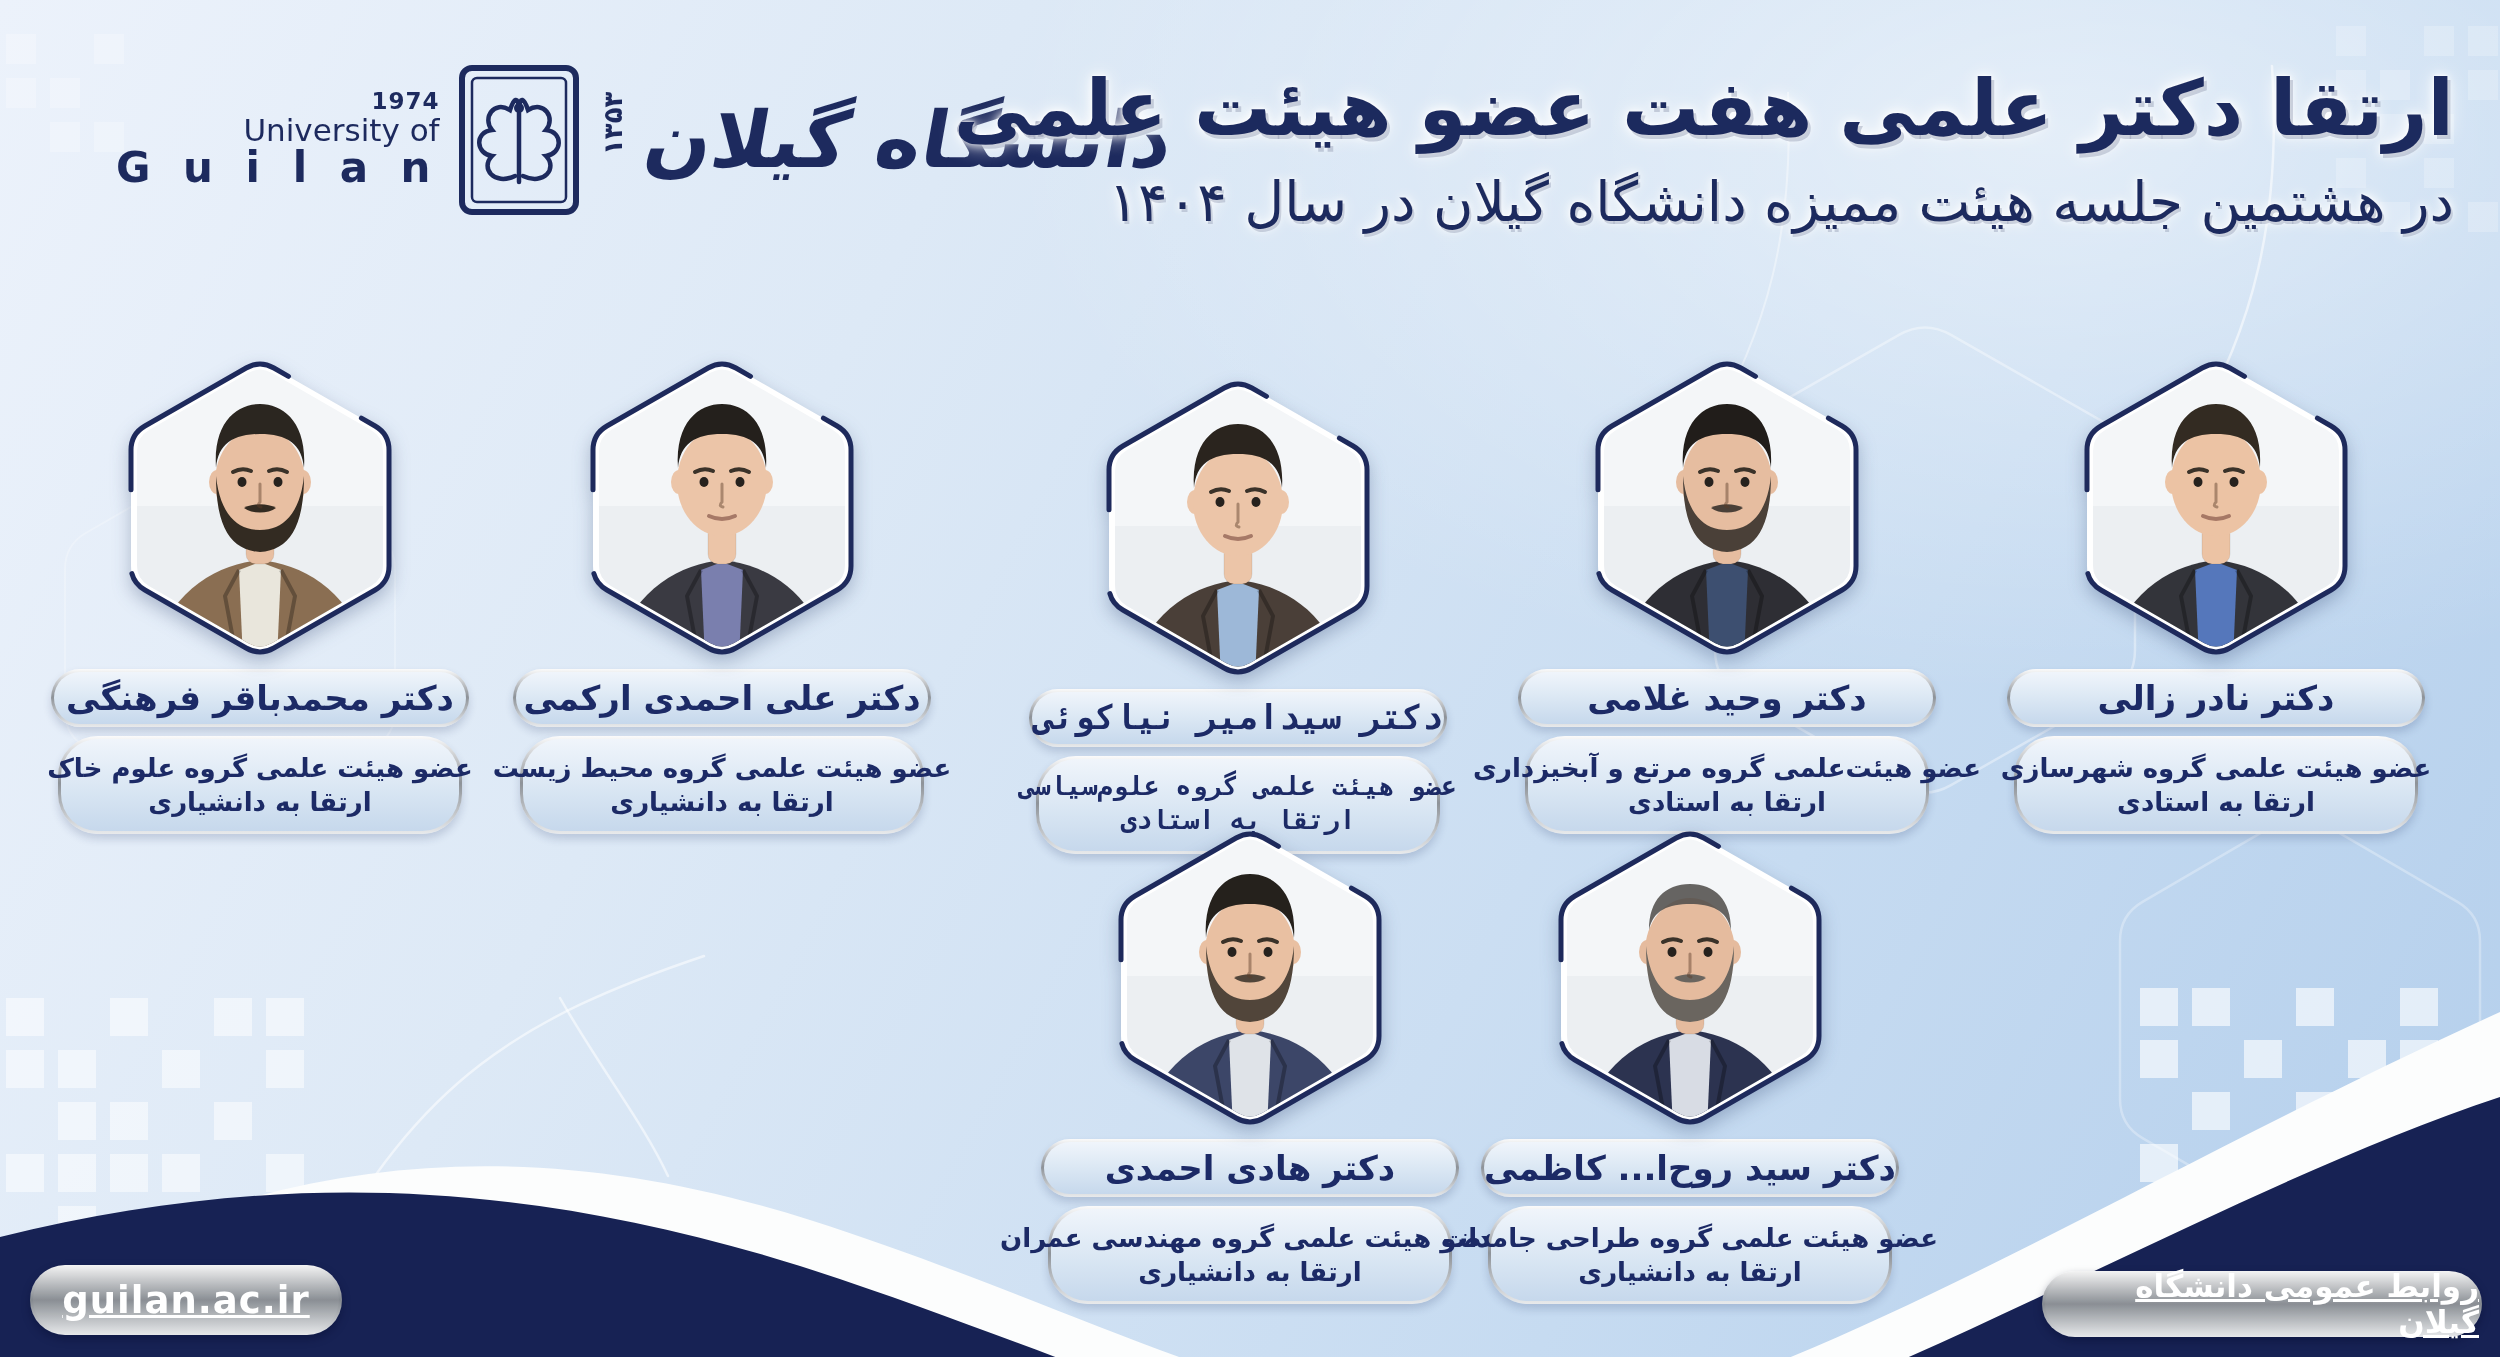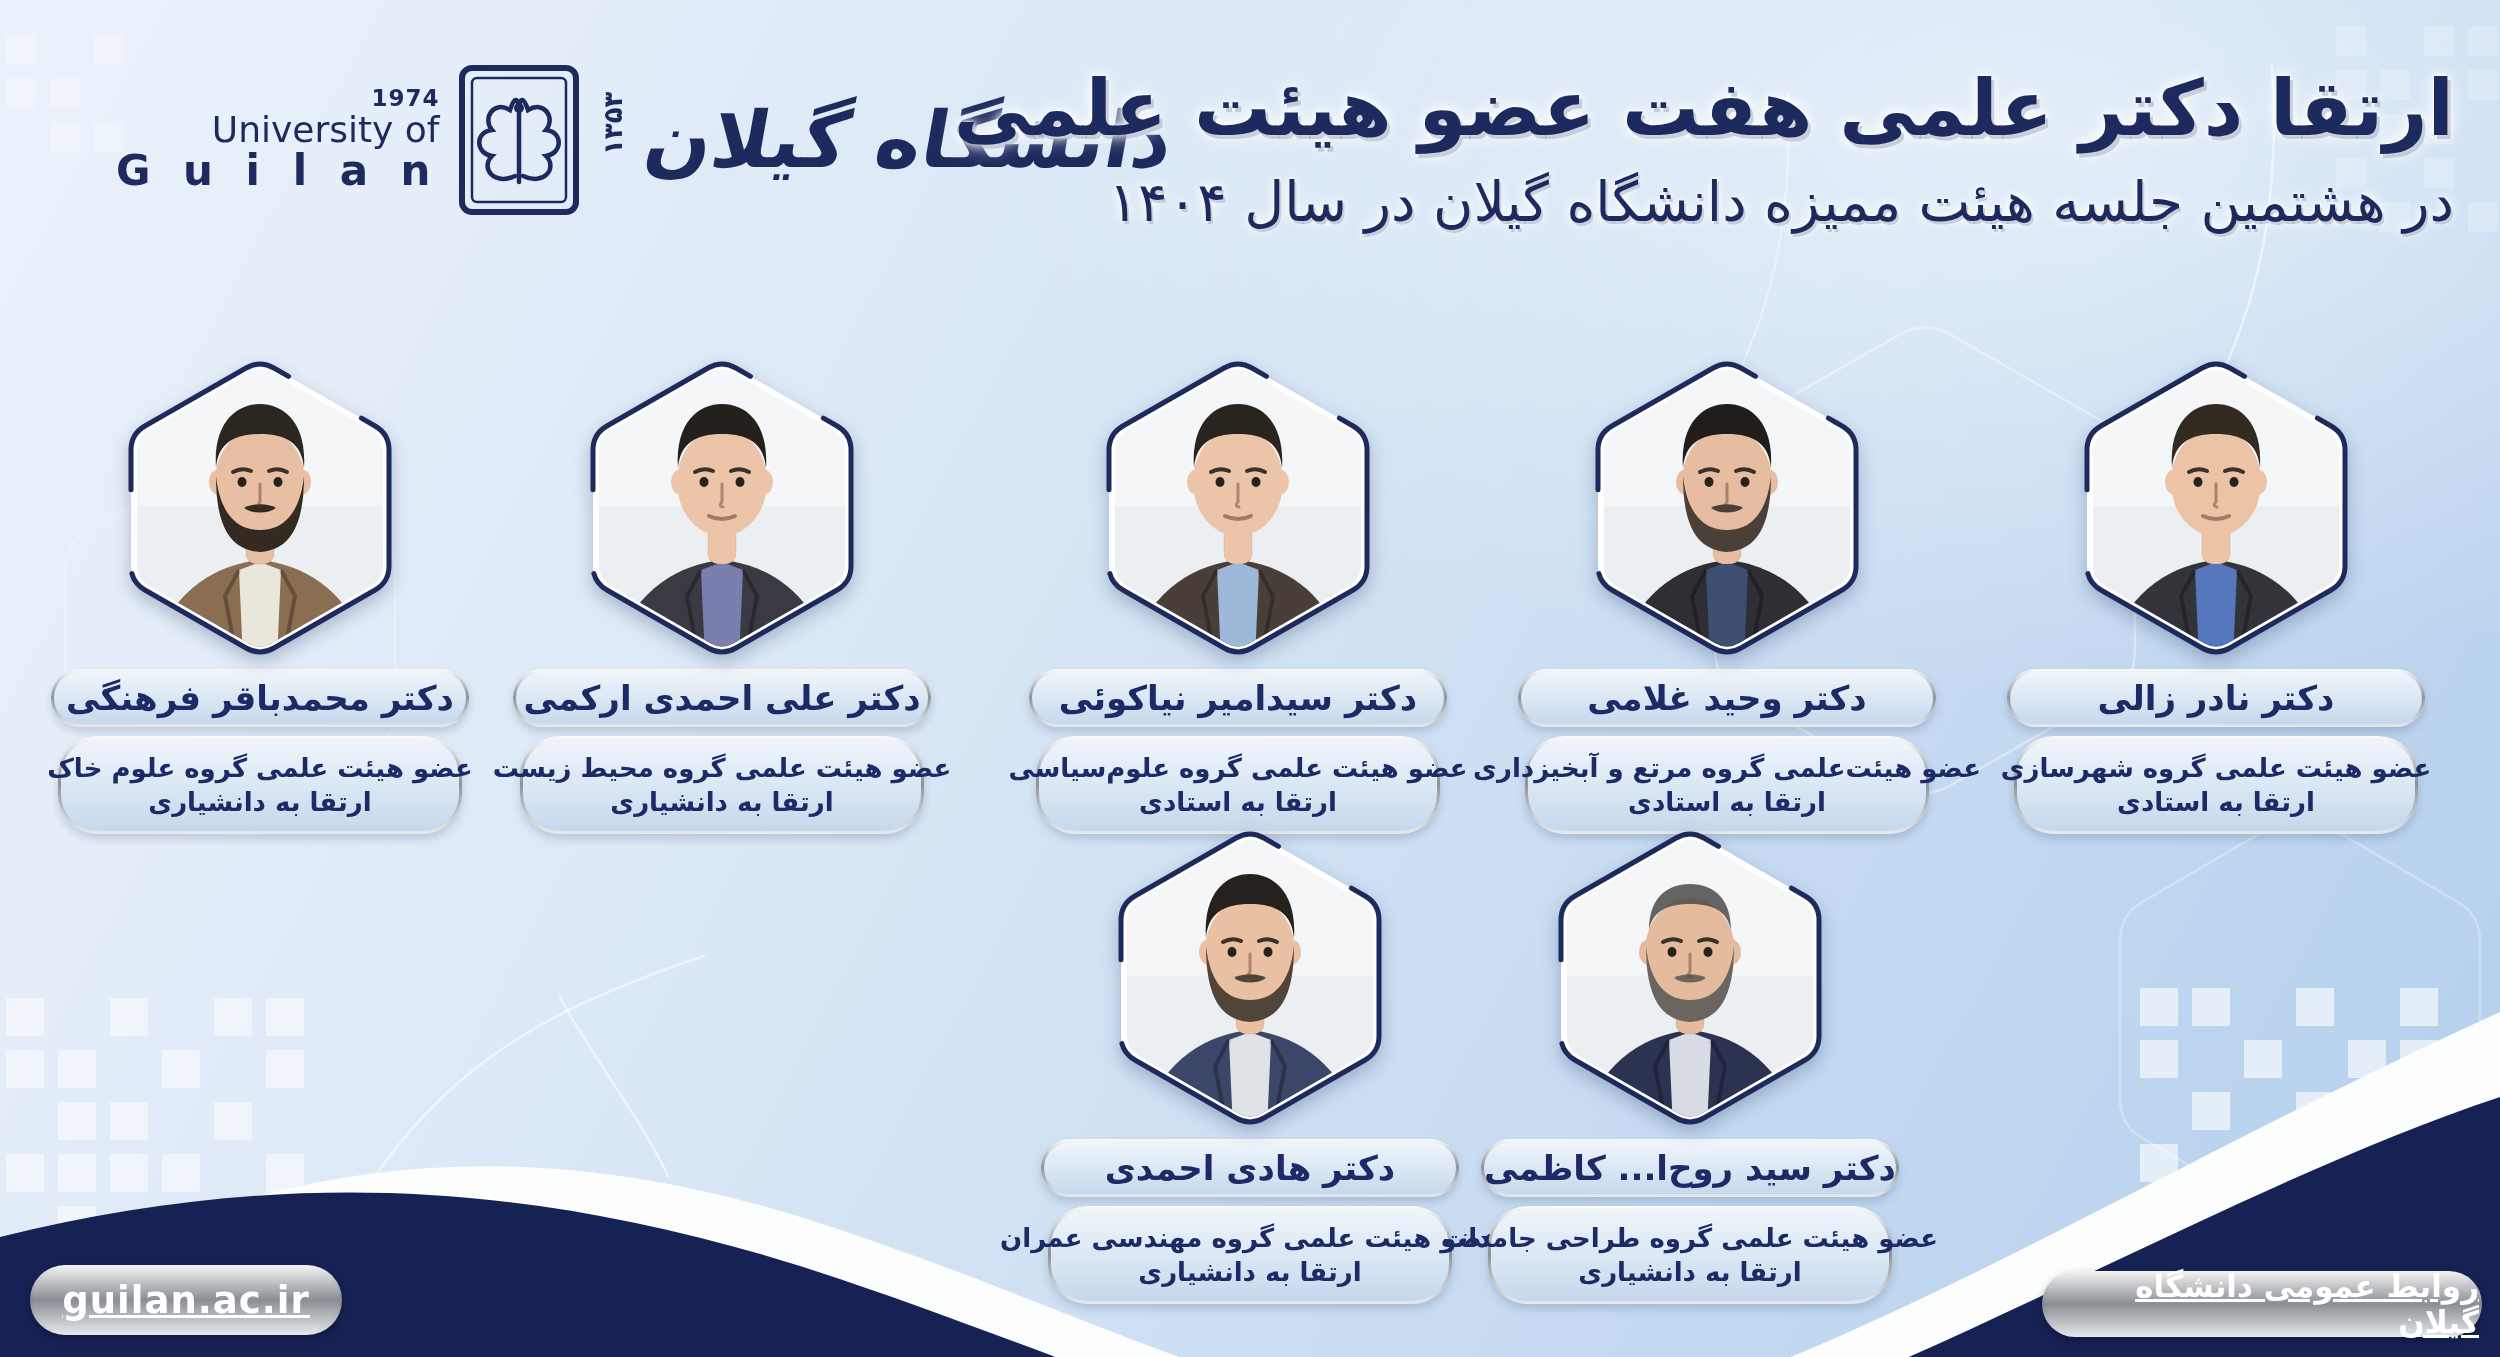--- a/index.html
+++ b/index.html
@@ -11,21 +11,21 @@
       linear-gradient(118deg,#ecf2fb 0%,#dde9f6 32%,#c6dbf1 70%,#b4cfec 100%);
   }
   #canvas{position:absolute;inset:0;}
   svg{display:block}
   
   #deco,#waves{position:absolute;inset:0;pointer-events:none;}
   
   #logo{position:absolute;left:116px;top:64px;display:flex;align-items:center;gap:18px;color:#1d2a5e;}
   #logo .eng{text-align:right;line-height:1.04;}
   #logo .eng .yr{font-size:23px;font-weight:bold;letter-spacing:1px;}
-  #logo .eng .l1{font-size:36px;}
+  #logo .eng .l1{font-size:31px;}
   #logo .eng .l2{font-size:42px;font-weight:bold;letter-spacing:9px;}
   #logo .yr-fa{font-size:26px;font-weight:bold;transform:rotate(-90deg);width:30px;color:#1d2a5e;}
   #logo .fa-name{font-size:78px;font-weight:bold;transform:skewX(-10deg);letter-spacing:2px;direction:rtl;color:#1d2a5e;}
   
   #titleblock{position:absolute;right:46px;top:66px;text-align:right;direction:rtl;color:#1c2a5e;}
   #titleblock .t1{
     font-size:77px;font-weight:bold;line-height:1.12;
     text-shadow:3px 4px 0 rgba(125,135,160,.35),0 0 3px #fff,0 0 10px #fff,0 0 20px #fff;
   }
   #titleblock .t2{
@@ -251,21 +251,21 @@
           </div>
     </div>
     <div class="pill desc-pill">
       <div class="pill-in">
         <div class="dept">عضو هیئت علمی گروه محیط زیست</div>
         <div class="promo">ارتقا به دانشیاری</div>
       </div>
     </div>
   </div>
 
-  <div class="person" style="left: 1020px; top: 356px;">
+  <div class="person" style="left: 1020px; top: 376px; font-family: Liberation Mono, monospace;">
     <div class="hexwrap">
           <svg width="266" height="304" viewBox="0 0 266 304">
     <defs>
               <clipPath id="pc2">
                 <path d="M120.9,17.0 Q133,10 145.1,17.0 L243.9,74.0 Q256,81 256.0,95.0 L256.0,209.0 Q256,223 243.9,230.0 L145.1,287.0 Q133,294 120.9,287.0 L22.1,230.0 Q10,223 10.0,209.0 L10.0,95.0 Q10,81 22.1,74.0 Z"></path>
               </clipPath>
             </defs>
     <path d="M119.1,12.0 Q133,4 146.9,12.0 L248.1,70.0 Q262,78 262.0,94.0 L262.0,210.0 Q262,226 248.1,234.0 L146.9,292.0 Q133,300 119.1,292.0 L17.9,234.0 Q4,226 4.0,210.0 L4.0,94.0 Q4,78 17.9,70.0 Z" fill="#ffffff"></path>
 
   <g clip-path="url(#pc2)">

